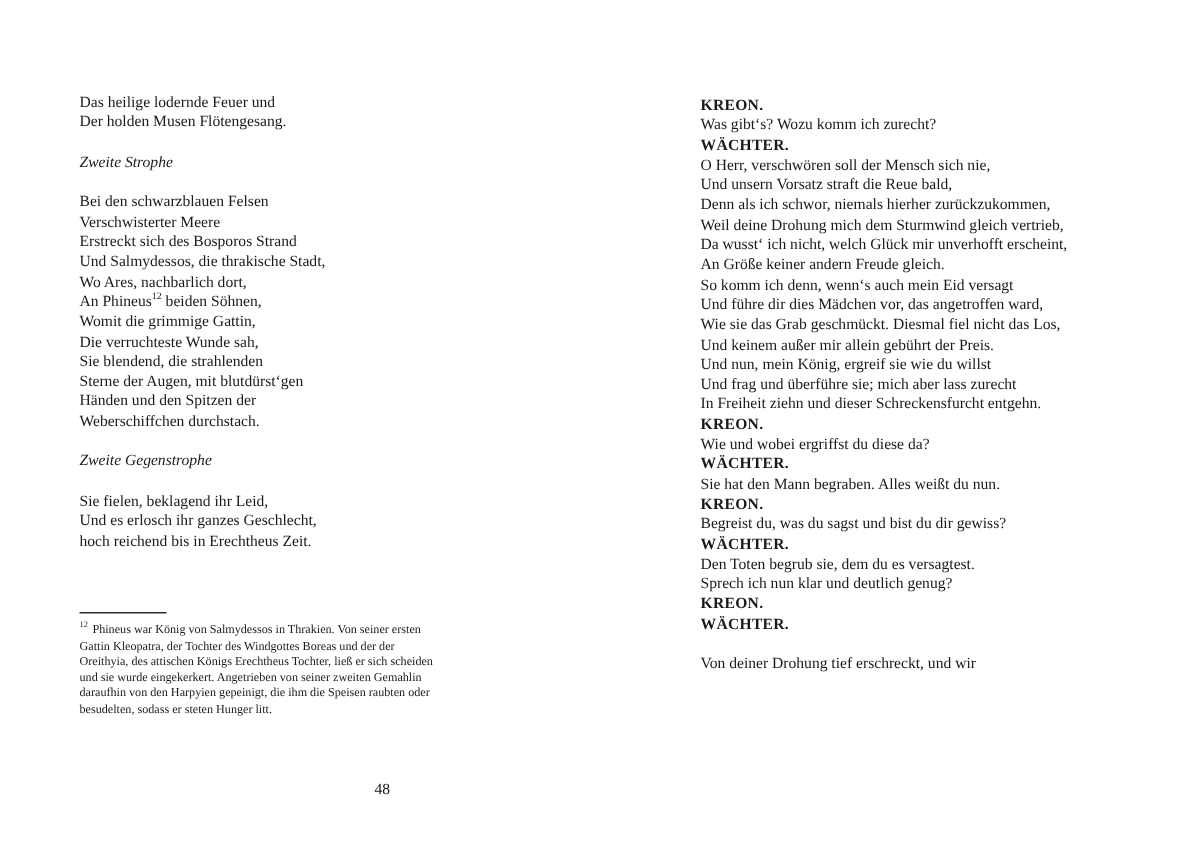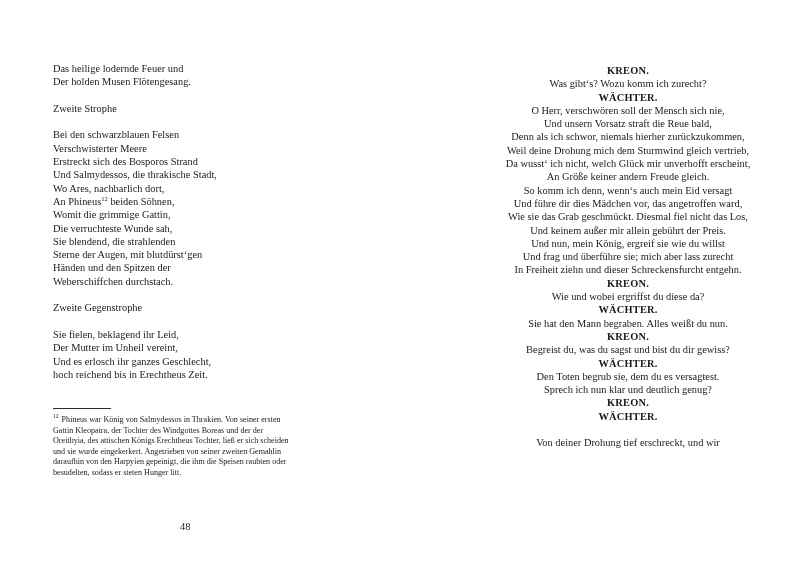--- a/index.html
+++ b/index.html
@@ -21,37 +21,38 @@
     position: absolute;
     inset: 0;
   }
 
   .page {
     position: absolute;
     top: 0;
     height: 566px;
   }
   .page-left  { left: 0;   width: 400px; }
-  .page-right { left: 400px; width: 400px; text-align: center; }
+  .page-right { left: 400px; width: 400px; }
 
   .textblock {
     position: absolute;
     font-size: 10.4px;
     line-height: 13.3px;
   }
   .page-left .textblock  { left: 53px; top: 62px;  width: 330px; }
   .page-right .textblock { left: 67px; top: 64px;  width: 322px; }
 
   .line {
     white-space: pre-wrap;
     min-height: 13.3px;
   }
   .line.blank { height: 13.3px; }
 
   .stanza-head {
+    font-style: italic;
   }
 
   .speaker {
     font-weight: bold;
     letter-spacing: 0.2px;
   }
 
   sup.fn-ref {
     font-size: 6.6px;
     vertical-align: super;
@@ -82,21 +83,21 @@
     vertical-align: super;
     line-height: 0;
     margin-right: 1px;
   }
 
   
   .folio {
     position: absolute;
     top: 521px;
     font-size: 10.4px;
-    text-align: left;
+    text-align: right;
   }
   .folio-left  { left: 180px; width: 80px; }
 </style>
 </head>
 <body>
 
 <div class="spread">
 
   <div class="page page-left">
 
@@ -115,21 +116,20 @@
         <div class="line">Womit die grimmige Gattin,</div>
         <div class="line">Die verruchteste Wunde sah,</div>
         <div class="line">Sie blendend, die strahlenden</div>
         <div class="line">Sterne der Augen, mit blutdürst‘gen</div>
         <div class="line">Händen und den Spitzen der</div>
         <div class="line">Weberschiffchen durchstach.</div>
         <div class="line blank">&nbsp;</div>
         <div class="line stanza-head">Zweite Gegenstrophe</div>
         <div class="line blank">&nbsp;</div>
         <div class="line">Sie fielen, beklagend ihr Leid,</div>
-        <div class="line">Der Mutter im Unheil vereint,</div>
         <div class="line">Und es erlosch ihr ganzes Geschlecht,</div>
         <div class="line">hoch reichend bis in Erechtheus Zeit.</div>
       </div>
 
     <div class="footnote-zone">
       <div class="footnote-rule"></div>
       <div class="footnote-text" id="left-footnote">
           <div class="fn-line"><sup class="fn-num">12</sup> Phineus war König von Salmydessos in Thrakien. Von seiner ersten</div>
           <div class="fn-line">Gattin Kleopatra, der Tochter des Windgottes Boreas und der der</div>
           <div class="fn-line">Oreithyia, des attischen Königs Erechtheus Tochter, ließ er sich scheiden</div>

